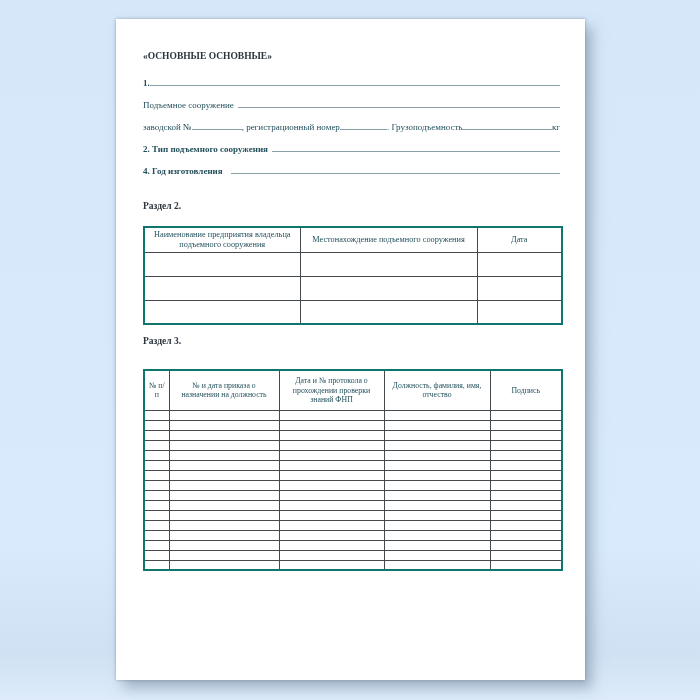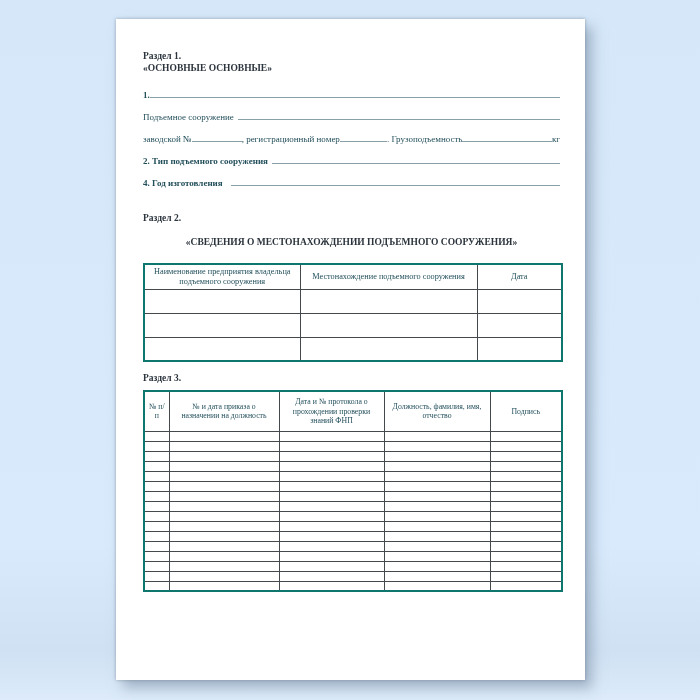--- a/index.html
+++ b/index.html
@@ -46,35 +46,34 @@
     font-family:Liberation Serif, serif;
   }
   th, td {
     border:1px solid #44494d;
     color:#24505c; font-weight:normal; text-align:center; vertical-align:middle;
     padding:1px 3px; overflow:hidden;
   }
   .tbl2 { margin-top:14px; }
   .tbl2 th { font-size:8.3px; line-height:10px; height:25px; }
   .tbl2 td { height:24px; }
-  .tbl3 { margin-top:6px; }
+  .tbl3 { margin-top:22px; }
   .tbl3 th { font-size:7.8px; line-height:9.5px; height:40px; }
   .tbl3 td { height:10px; padding:0; }
   .mt23 { margin-top:23px; }
   .mt12 { margin-top:12px; }
   .mt10 { margin-top:10px; }
 </style>
 </head>
 <body>
 
 <div class="paper">
   <div class="content">
 
     <div>
-      <div class="sec-heading">Раздел 1.</div>
       <div class="sec-title">«ОСНОВНЫЕ ОСНОВНЫЕ»</div>
 
       <div class="field-row first">
         <span class="bold-label">1.</span>
           <span class="rule fill"></span>
       </div>
 
       <div class="field-row">
         <span>Подъемное сооружение</span>
           <span class="gap4"></span>
@@ -100,21 +99,20 @@
 
       <div class="field-row">
         <span class="bold-label">4. Год изготовления</span>
           <span class="gap8"></span>
           <span class="rule fill"></span>
       </div>
     </div>
 
     <div>
       <div class="sec-heading mt23">Раздел 2.</div>
-      <div class="sec-title centered mt12">«СВЕДЕНИЯ О МЕСТОНАХОЖДЕНИИ ПОДЪЕМНОГО СООРУЖЕНИЯ»</div>
 
       <table class="tbl2">
         <colgroup>
             <col style="width:156px">
             <col style="width:177px">
             <col style="width:85px">
           </colgroup>
         <thead>
           <tr>
             <th>Наименование предприятия владельца подъемного сооружения</th>

